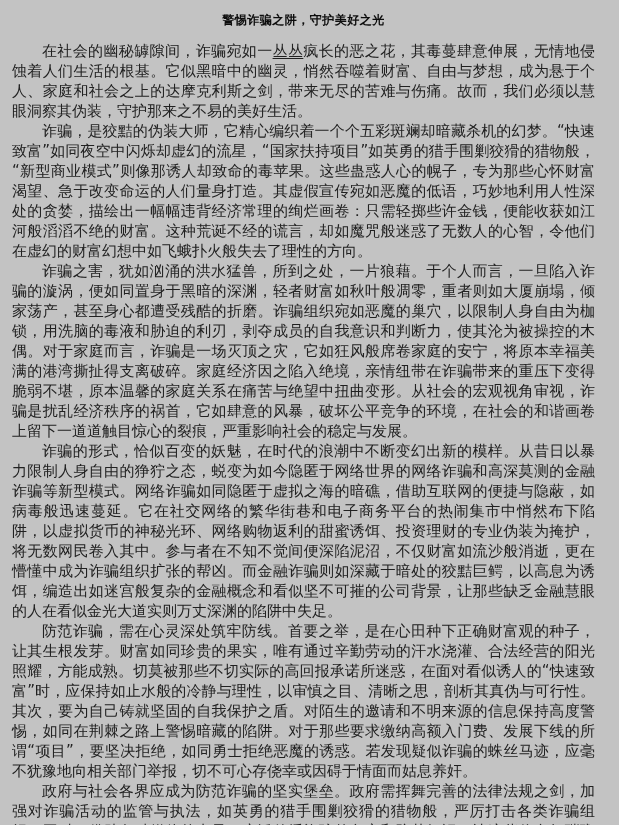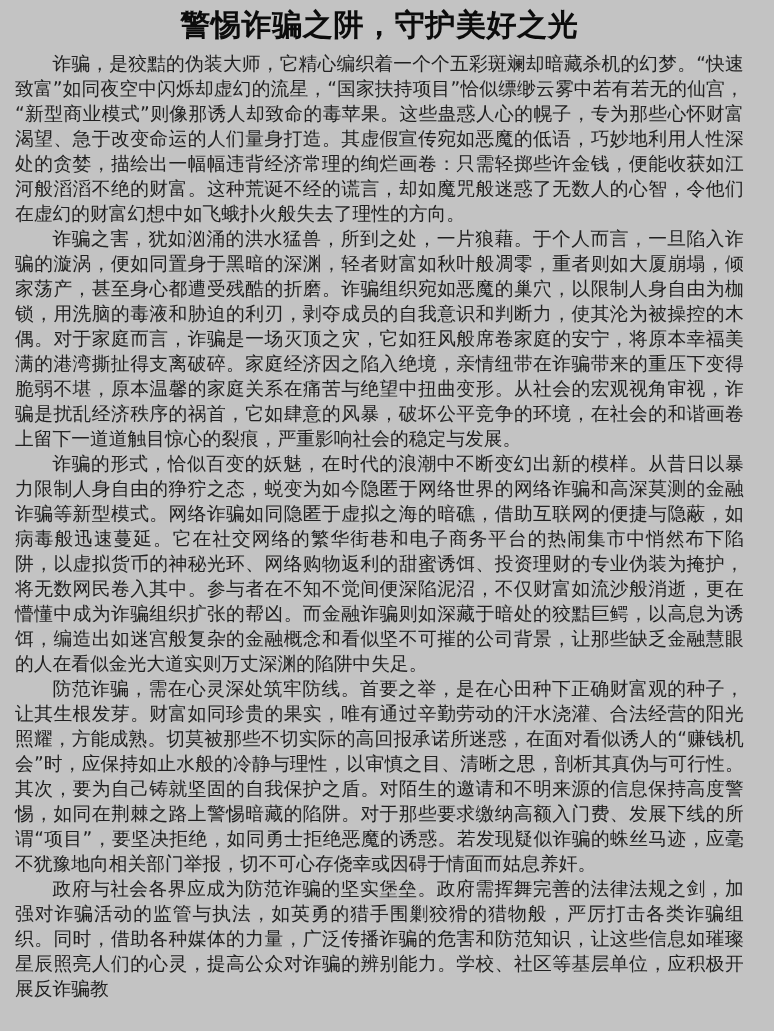--- a/index.html
+++ b/index.html
@@ -10,21 +10,21 @@
     width: 619px;
     height: 825px;
     overflow: hidden;
     background: #c3c3c3;
     font-family: "DejaVu Sans", sans-serif;
   }
   .doc {
     padding: 4px 24px 0 12px;
   }
   .doc-title {
-    font-size: 24px;
+    font-size: 12px;
     line-height: 27px;
     font-weight: 700;
     text-align: center;
     color: #0c0c0c;
     margin: 3px 0 7px 0;
     letter-spacing: 0.5px;
     font-family: "DejaVu Sans", sans-serif;
   }
   .para {
     margin: 0;
@@ -39,23 +39,24 @@
     text-decoration: underline;
     text-underline-offset: 2px;
   }
 </style>
 </head>
 <body>
 
 <div class="doc">
   <h1 class="doc-title">警惕诈骗之阱，守护美好之光</h1>
 
+  <p class="para"><span>在社会的幽秘罅隙间，诈骗宛如一</span><span class="underline-mark">丛丛</span><span>疯长的恶之花，其毒蔓肆意伸展，无情地侵蚀着人们生活的根基。它似黑暗中的幽灵，悄然吞噬着财富、自由与梦想，成为悬于个人、家庭和社会之上的达摩克利斯之剑，带来无尽的苦难与伤痛。故而，我们必须以慧眼洞察其伪装，守护那来之不易的美好生活。</span></p>
 
-  <p class="para">诈骗，是狡黠的伪装大师，它精心编织着一个个五彩斑斓却暗藏杀机的幻梦。“快速致富”如同夜空中闪烁却虚幻的流星，“国家扶持项目”恰似缥缈云雾中若有若无的仙宫，“新型商业模式”则像那诱人却致命的毒苹果。这些蛊惑人心的幌子，专为那些心怀财富渴望、急于改变命运的人们量身打造。其虚假宣传宛如恶魔的低语，巧妙地利用人性深处的贪婪，描绘出一幅幅违背经济常理的绚烂画卷：只需轻掷些许金钱，便能收获如江河般滔滔不绝的财富。这种荒诞不经的谎言，却如魔咒般迷惑了无数人的心智，令他们在虚幻的财富幻想中如飞蛾扑火般失去了理性的方向。</p>
+  <p class="para">诈骗，是狡黠的伪装大师，它精心编织着一个个五彩斑斓却暗藏杀机的幻梦。“快速致富”如同夜空中闪烁却虚幻的流星，“国家扶持项目”如英勇的猎手围剿狡猾的猎物般，“新型商业模式”则像那诱人却致命的毒苹果。这些蛊惑人心的幌子，专为那些心怀财富渴望、急于改变命运的人们量身打造。其虚假宣传宛如恶魔的低语，巧妙地利用人性深处的贪婪，描绘出一幅幅违背经济常理的绚烂画卷：只需轻掷些许金钱，便能收获如江河般滔滔不绝的财富。这种荒诞不经的谎言，却如魔咒般迷惑了无数人的心智，令他们在虚幻的财富幻想中如飞蛾扑火般失去了理性的方向。</p>
 
   <p class="para">诈骗之害，犹如汹涌的洪水猛兽，所到之处，一片狼藉。于个人而言，一旦陷入诈骗的漩涡，便如同置身于黑暗的深渊，轻者财富如秋叶般凋零，重者则如大厦崩塌，倾家荡产，甚至身心都遭受残酷的折磨。诈骗组织宛如恶魔的巢穴，以限制人身自由为枷锁，用洗脑的毒液和胁迫的利刃，剥夺成员的自我意识和判断力，使其沦为被操控的木偶。对于家庭而言，诈骗是一场灭顶之灾，它如狂风般席卷家庭的安宁，将原本幸福美满的港湾撕扯得支离破碎。家庭经济因之陷入绝境，亲情纽带在诈骗带来的重压下变得脆弱不堪，原本温馨的家庭关系在痛苦与绝望中扭曲变形。从社会的宏观视角审视，诈骗是扰乱经济秩序的祸首，它如肆意的风暴，破坏公平竞争的环境，在社会的和谐画卷上留下一道道触目惊心的裂痕，严重影响社会的稳定与发展。</p>
 
   <p class="para">诈骗的形式，恰似百变的妖魅，在时代的浪潮中不断变幻出新的模样。从昔日以暴力限制人身自由的狰狞之态，蜕变为如今隐匿于网络世界的网络诈骗和高深莫测的金融诈骗等新型模式。网络诈骗如同隐匿于虚拟之海的暗礁，借助互联网的便捷与隐蔽，如病毒般迅速蔓延。它在社交网络的繁华街巷和电子商务平台的热闹集市中悄然布下陷阱，以虚拟货币的神秘光环、网络购物返利的甜蜜诱饵、投资理财的专业伪装为掩护，将无数网民卷入其中。参与者在不知不觉间便深陷泥沼，不仅财富如流沙般消逝，更在懵懂中成为诈骗组织扩张的帮凶。而金融诈骗则如深藏于暗处的狡黠巨鳄，以高息为诱饵，编造出如迷宫般复杂的金融概念和看似坚不可摧的公司背景，让那些缺乏金融慧眼的人在看似金光大道实则万丈深渊的陷阱中失足。</p>
 
-  <p class="para">防范诈骗，需在心灵深处筑牢防线。首要之举，是在心田种下正确财富观的种子，让其生根发芽。财富如同珍贵的果实，唯有通过辛勤劳动的汗水浇灌、合法经营的阳光照耀，方能成熟。切莫被那些不切实际的高回报承诺所迷惑，在面对看似诱人的“赚钱机会”时，应保持如止水般的冷静与理性，以审慎之目、清晰之思，剖析其真伪与可行性。其次，要为自己铸就坚固的自我保护之盾。对陌生的邀请和不明来源的信息保持高度警惕，如同在荆棘之路上警惕暗藏的陷阱。对于那些要求缴纳高额入门费、发展下线的所谓“项目”，要坚决拒绝，如同勇士拒绝恶魔的诱惑。若发现疑似诈骗的蛛丝马迹，应毫不犹豫地向相关部门举报，切不可心存侥幸或因碍于情面而姑息养奸。</p>
+  <p class="para">防范诈骗，需在心灵深处筑牢防线。首要之举，是在心田种下正确财富观的种子，让其生根发芽。财富如同珍贵的果实，唯有通过辛勤劳动的汗水浇灌、合法经营的阳光照耀，方能成熟。切莫被那些不切实际的高回报承诺所迷惑，在面对看似诱人的“快速致富”时，应保持如止水般的冷静与理性，以审慎之目、清晰之思，剖析其真伪与可行性。其次，要为自己铸就坚固的自我保护之盾。对陌生的邀请和不明来源的信息保持高度警惕，如同在荆棘之路上警惕暗藏的陷阱。对于那些要求缴纳高额入门费、发展下线的所谓“项目”，要坚决拒绝，如同勇士拒绝恶魔的诱惑。若发现疑似诈骗的蛛丝马迹，应毫不犹豫地向相关部门举报，切不可心存侥幸或因碍于情面而姑息养奸。</p>
 
   <p class="para">政府与社会各界应成为防范诈骗的坚实堡垒。政府需挥舞完善的法律法规之剑，加强对诈骗活动的监管与执法，如英勇的猎手围剿狡猾的猎物般，严厉打击各类诈骗组织。同时，借助各种媒体的力量，广泛传播诈骗的危害和防范知识，让这些信息如璀璨星辰照亮人们的心灵，提高公众对诈骗的辨别能力。学校、社区等基层单位，应积极开展反诈骗教</p>
 </div>
 
 </body></html>

